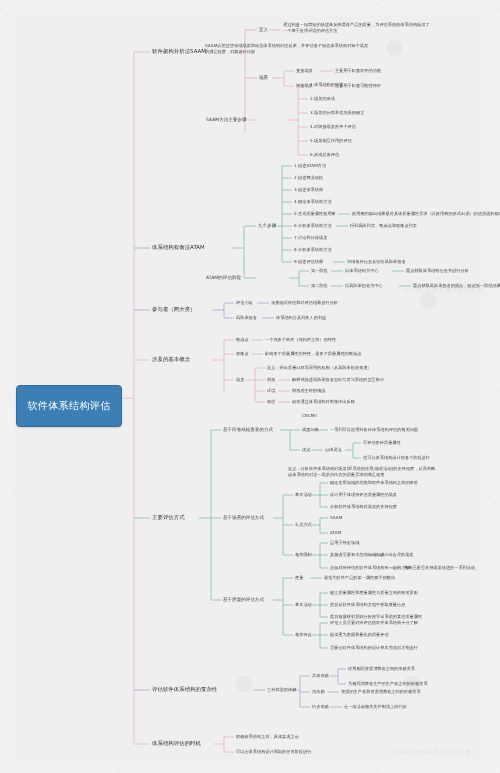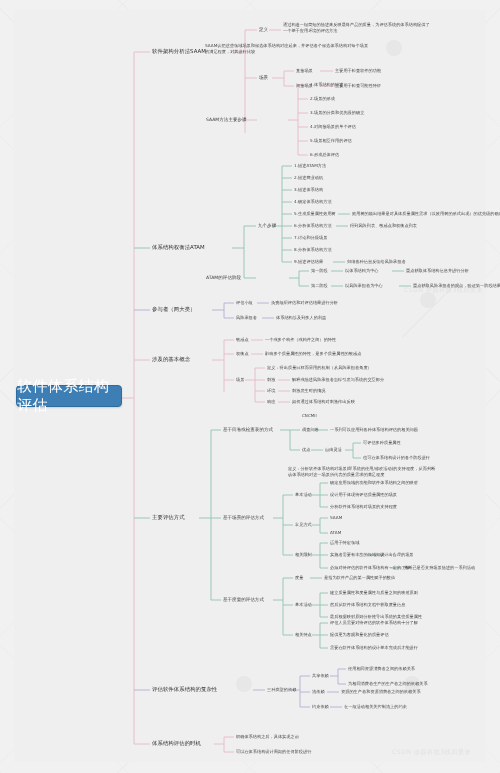--- a/index.html
+++ b/index.html
@@ -21,26 +21,26 @@
     position:absolute;
     left:14px; top:10px;
     width:472px; height:752px;
     background:#efefef;
   }
 
   
   .root{
     position:absolute;
     left:16px; top:385px;
-    width:106px; height:22px;
+    width:106px; height:42px;
     background:#3d7fb5;
     border:1px solid #2e6b9e;
     border-radius:4px;
     color:#fff;
-    font-size:15px;
+    font-size:10px;
     letter-spacing:.4px;
     display:flex; align-items:center; justify-content:center;
     box-shadow:0 1px 2px rgba(0,0,0,.14);
   }
 
   
   #wires{ position:absolute; left:0; top:0; width:500px; height:773px; }
   #wires path{ fill:none; stroke-width:.9; }
 
   

